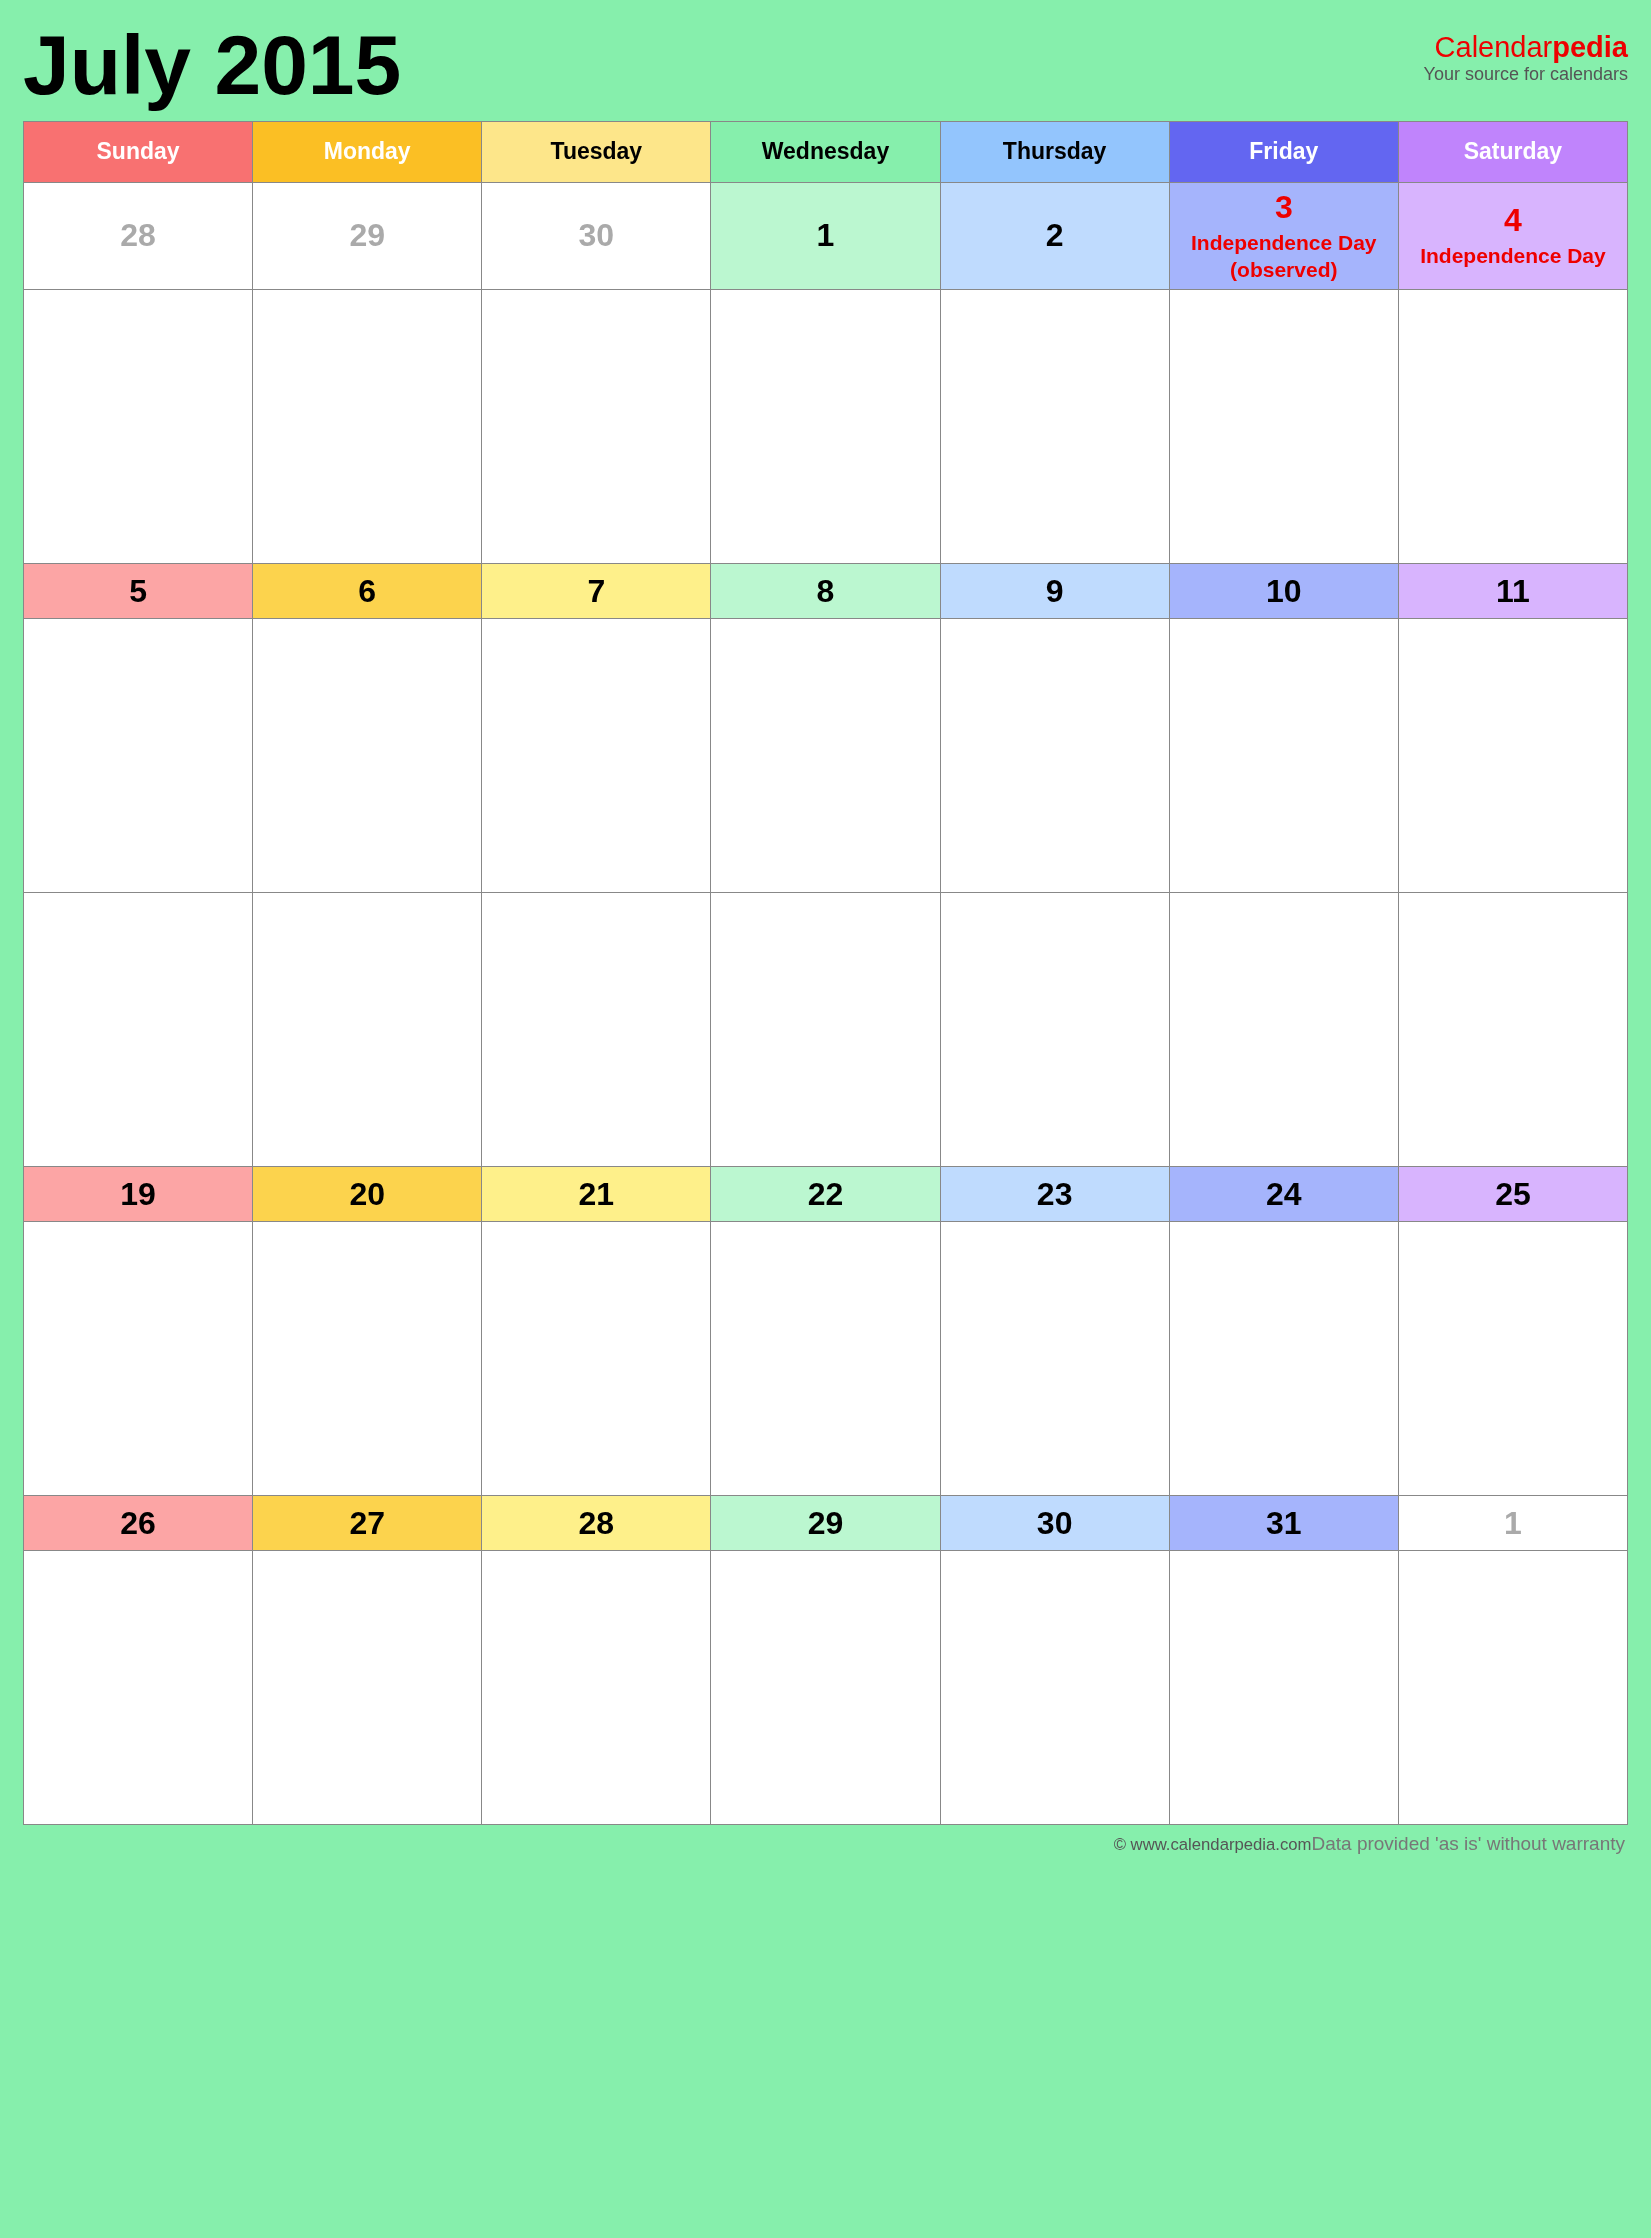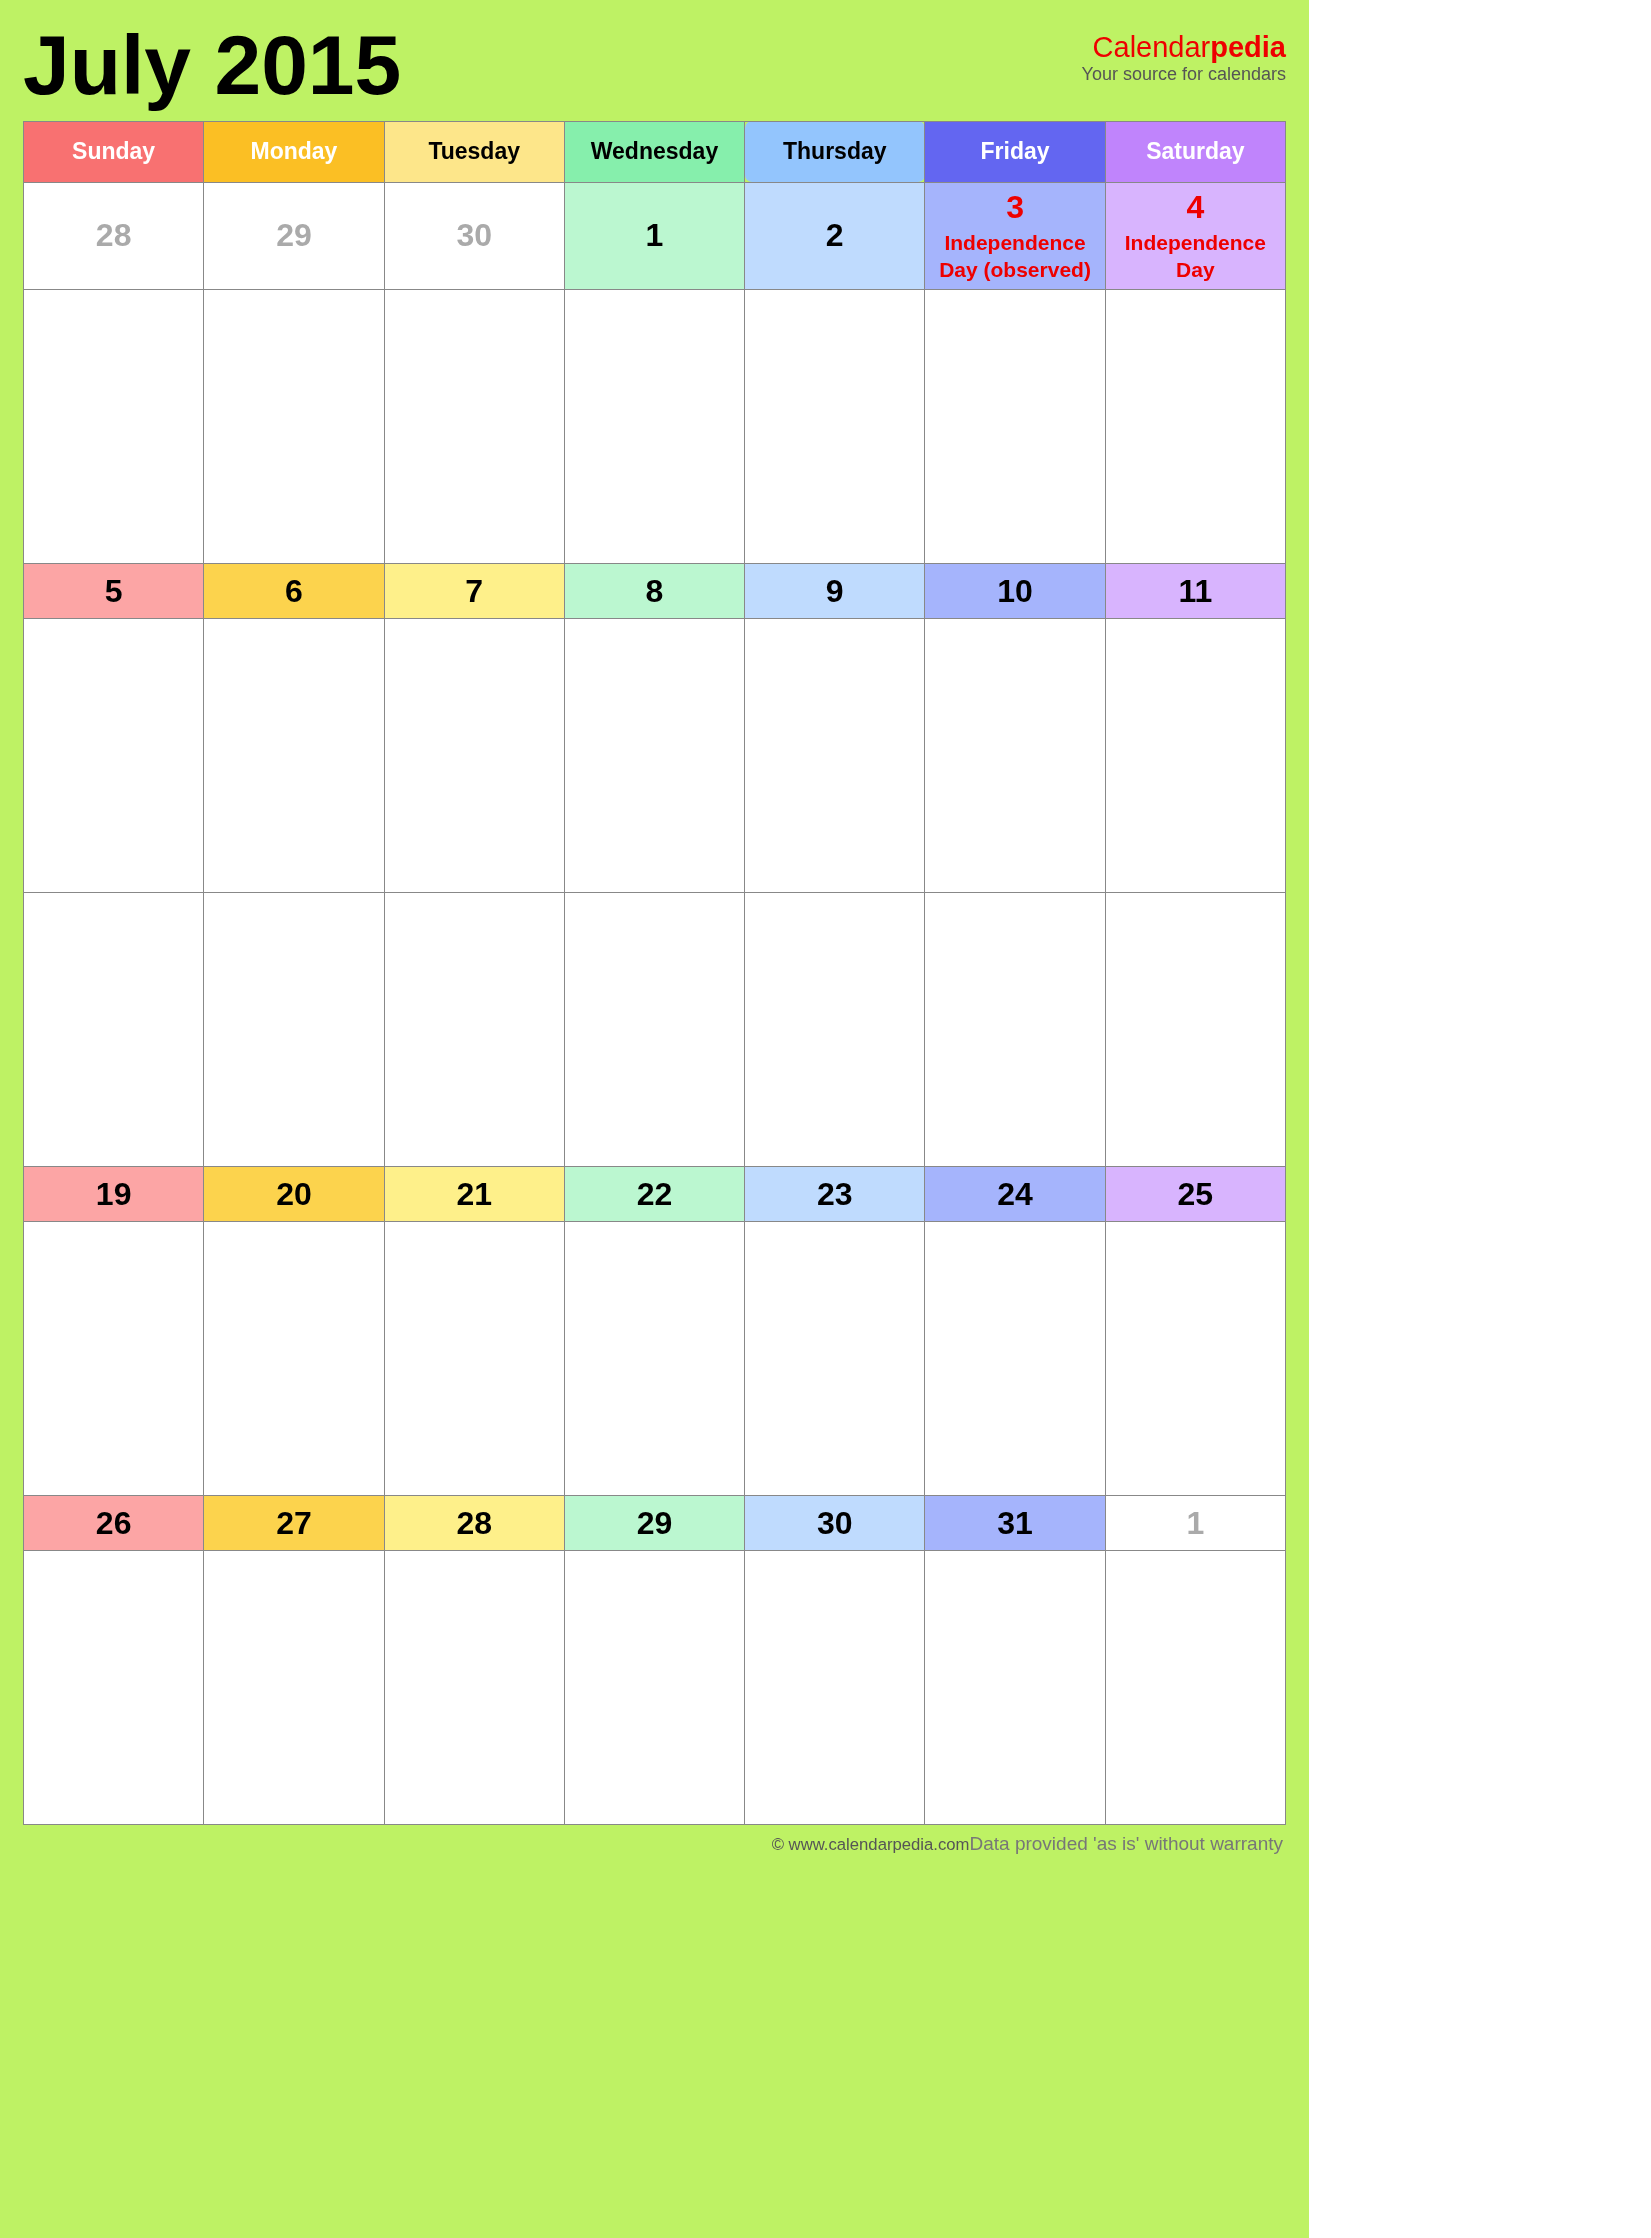--- a/index.html
+++ b/index.html
@@ -5,23 +5,23 @@
     * { margin: 0; padding: 0; box-sizing: border-box; }
     body {
       font-family: Arial, sans-serif;
       background: #fff;
       width: 1651px;
       min-height: 2239px;
       position: relative;
     }
 
     .page {
-      width: 1309px;
+      width: 1651px;
       min-height: 2239px;
-      background: #bef264;
+      background: #86efac;
       padding: 23px 23px 46px 23px;
       position: relative;
     }
 
     .header {
       display: flex;
       justify-content: space-between;
       align-items: flex-start;
       margin-bottom: 13.7px;
     }
@@ -70,21 +70,21 @@
       font-weight: bold;
       text-align: center;
       vertical-align: middle;
       border: 1.1px solid #888;
     }
 
     th.sun { background: #f87171; color: #fff; }
     th.mon { background: #fbbf24; color: #fff; }
     th.tue { background: #fde68a; color: #000; }
     th.wed { background: #86efac; color: #000; }
-    th.thu { background: #93c5fd; color: #000; border-radius: 7px; }
+    th.thu { background: #93c5fd; color: #000; }
     th.fri { background: #6366f1; color: #fff; }
     th.sat { background: #c084fc; color: #fff; }
 
     .day-row td {
       width: calc(100% / 7);
     }
 
     
     .date-cell {
       height: 55px;

